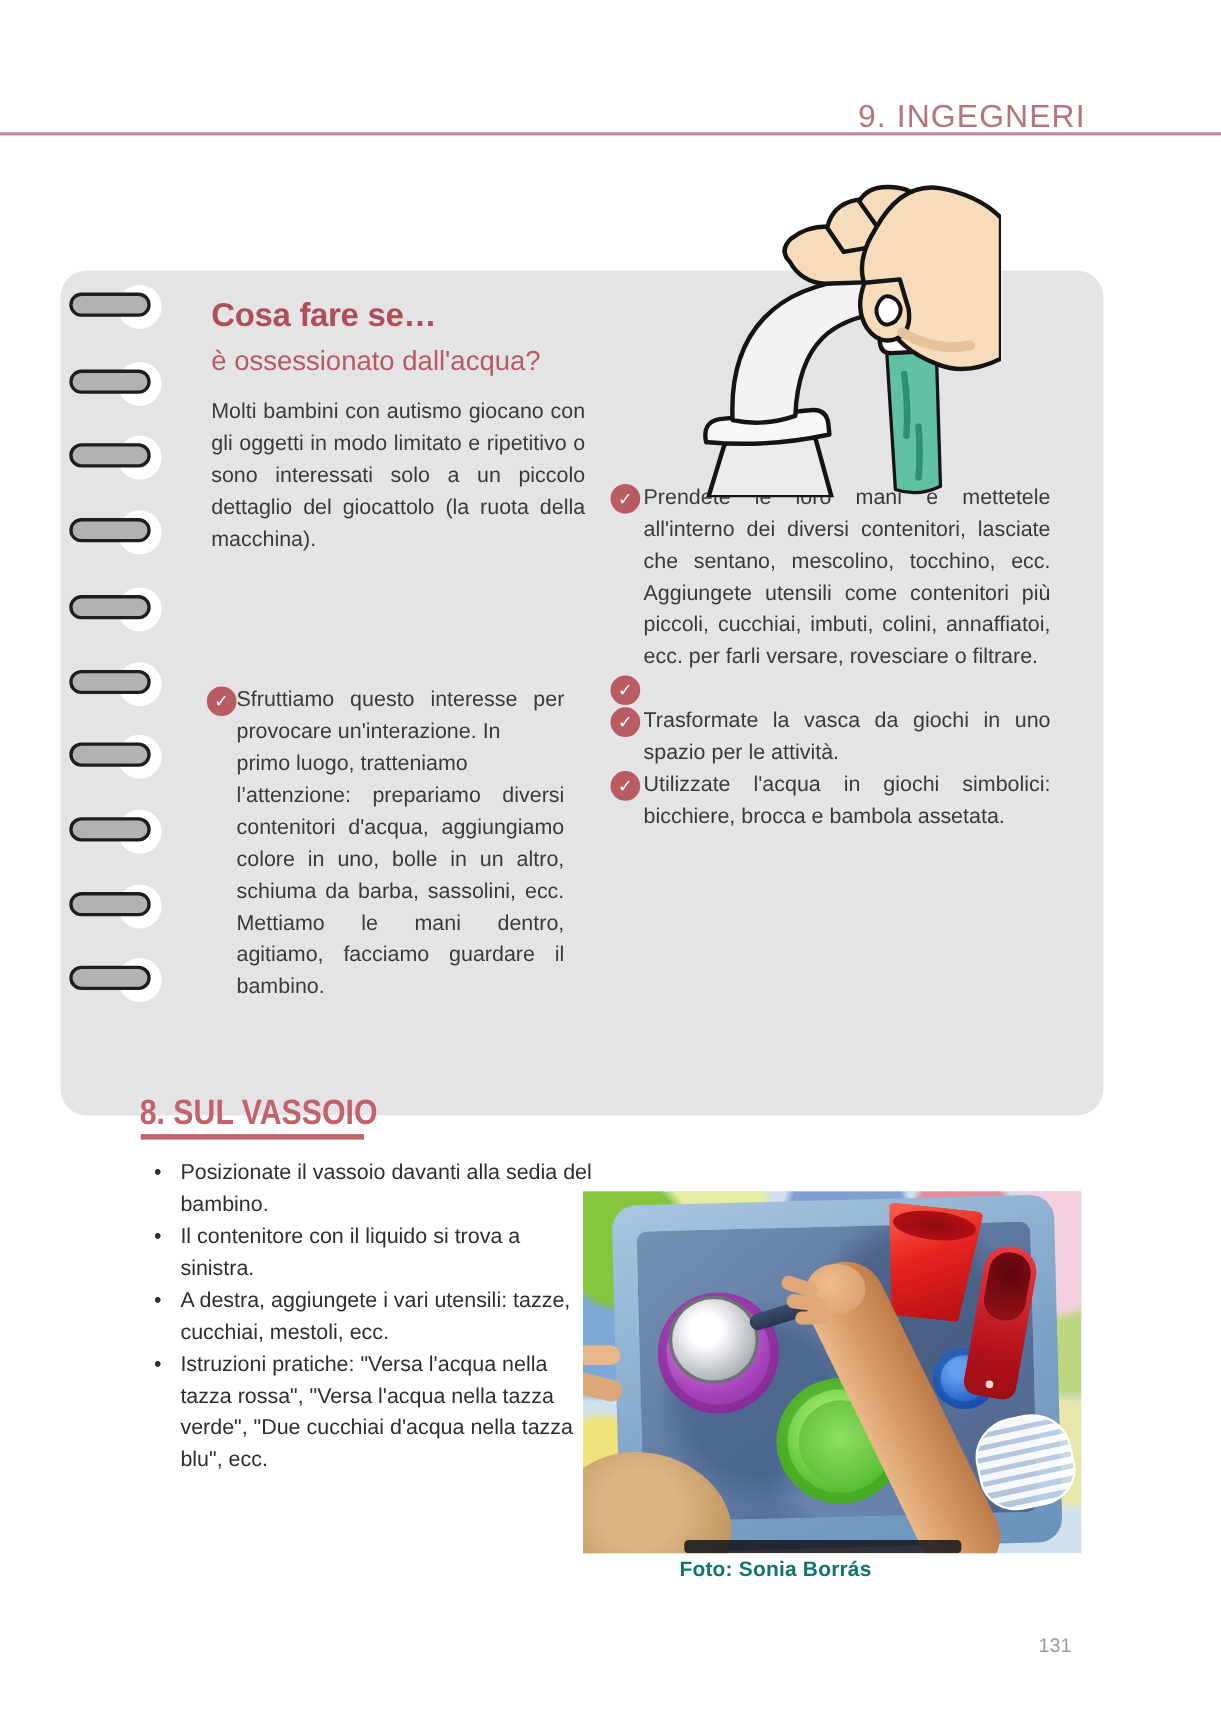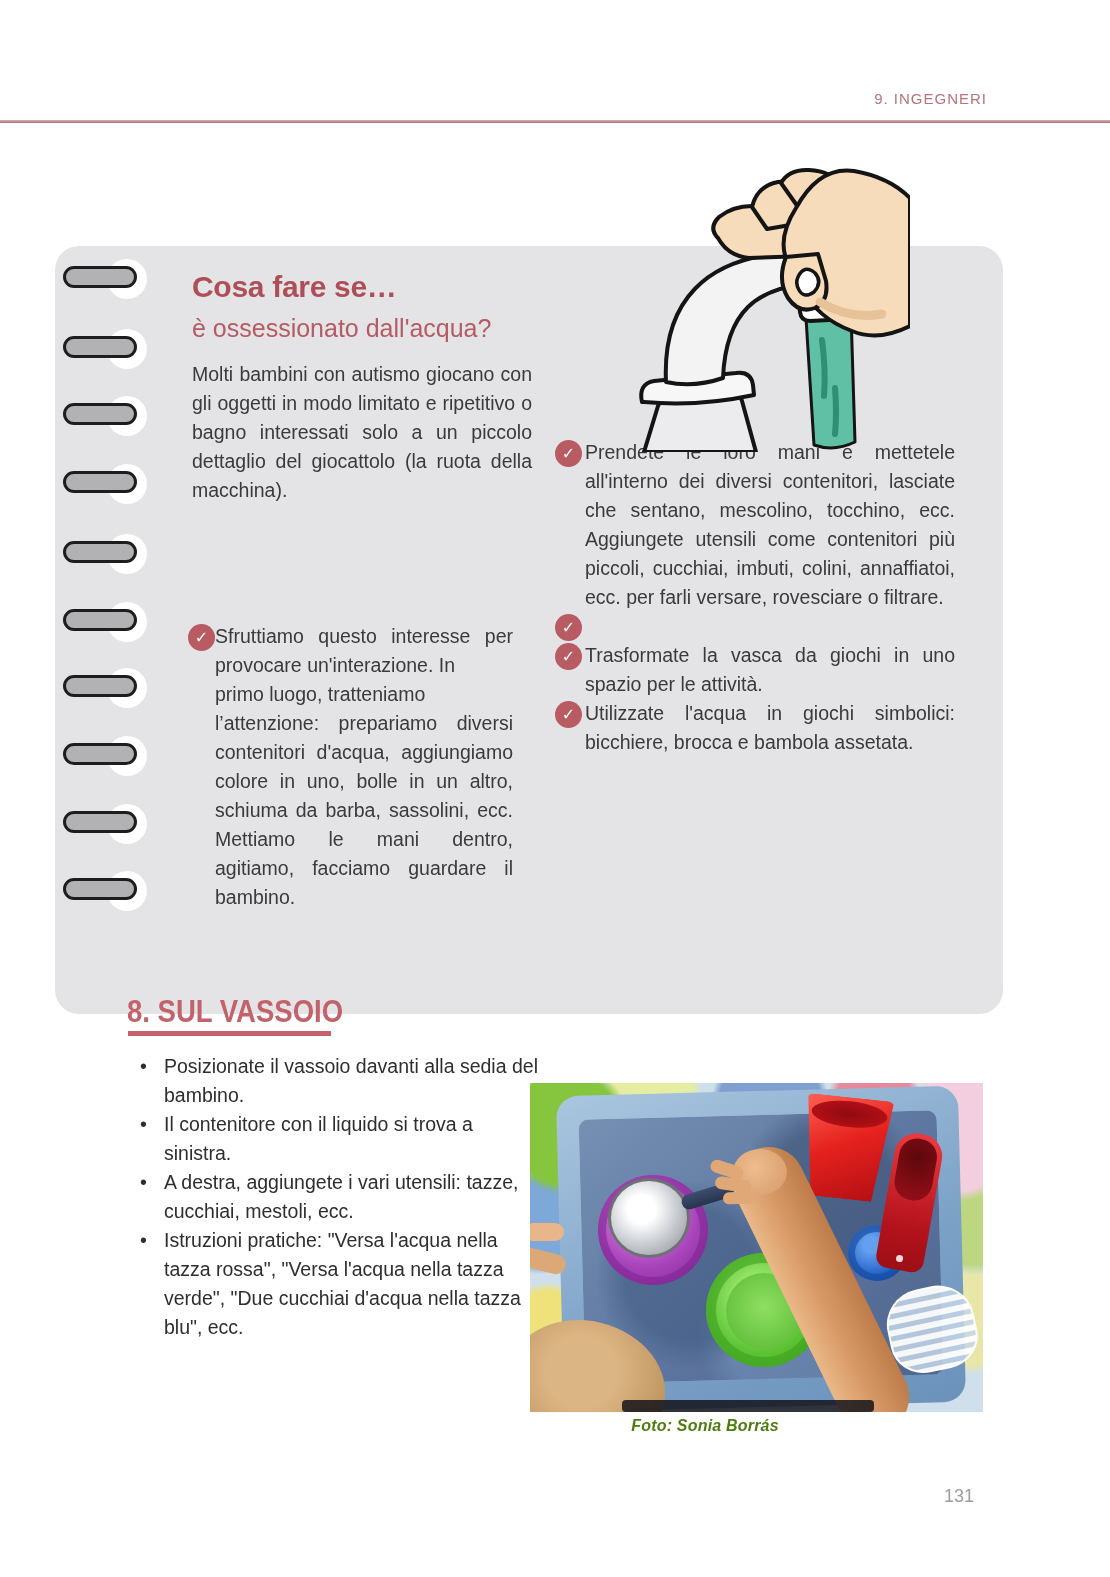--- a/index.html
+++ b/index.html
@@ -6,21 +6,21 @@
   html,body { background:#ffffff; }
   body { font-family:"Liberation Sans","DejaVu Sans",sans-serif; }
   .page {
     position:relative; width:1110px; height:1577px; margin:0 auto;
     background:#ffffff; overflow:hidden;
   }
 
   
   .chapter-label {
     position:absolute; top:90px; right:123px;
-    font-size:15px; letter-spacing:1px; color:#b5747a; font-weight:400;
+    font-size:29px; letter-spacing:1px; color:#b5747a; font-weight:400;
   }
   .header-rule {
     position:absolute; top:120px; left:0; width:1110px; height:3px;
     background:linear-gradient(#d8b0b2, #a96f73);
   }
 
   
   .card {
     position:absolute; left:55px; top:246px; width:948px; height:768px;
     background:#e4e4e6; border-radius:24px;
@@ -191,21 +191,21 @@
     transform:rotate(14deg);
     background:radial-gradient(circle at 45% 40%, #dcb584 0 30%, #c29a64 70%, #a87f4c);
   }
   .tray-edge-shadow {
     position:absolute; left:92px; top:317px; width:252px; height:12px; border-radius:4px;
     background:rgba(20,20,26,0.85);
   }
 
   .photo-caption {
     position:absolute; left:530px; top:1417px; width:350px; text-align:center;
-    font-style:italic; font-weight:bold; font-size:16px; color:#4d7c0f; letter-spacing:0.2px;
+    font-weight:bold; font-size:19px; color:#0f766e; letter-spacing:0.2px;
   }
   .page-number {
     position:absolute; left:944px; top:1486px; font-size:18px; color:#9c9c9c;
   }
 </style>
 </head>
 <body>
 
 <div class="page">
 
@@ -232,21 +232,21 @@
     <div class="binding-tab" style="top:363px"></div>
     <div class="binding-tab" style="top:429px"></div>
     <div class="binding-tab" style="top:497px"></div>
     <div class="binding-tab" style="top:565px"></div>
     <div class="binding-tab" style="top:632px"></div>
 
     <div class="card-title">Cosa fare se…</div>
     <div class="card-subtitle">è ossessionato dall'acqua?</div>
 
     <div class="intro">
-      <p>Molti bambini con autismo giocano con gli oggetti in modo limitato e ripetitivo o bagno interessati solo a un piccolo dettaglio del giocattolo (la ruota della macchina).</p>
+      <p>Molti bambini con autismo giocano con gli oggetti in modo limitato e ripetitivo o sono interessati solo a un piccolo dettaglio del giocattolo (la ruota della macchina).</p>
     </div>
 
     <div class="left-tip tip-row">
       <div class="check-icon">
           <span>✓</span>
         </div>
       <div class="tip-text">Sfruttiamo questo interesse per provocare un'interazione. In
 primo luogo, tratteniamo
 l’attenzione: prepariamo diversi contenitori d'acqua, aggiungiamo colore in uno, bolle in un altro, schiuma da barba, sassolini, ecc. Mettiamo le mani dentro, agitiamo, facciamo guardare il bambino.</div>
     </div>

